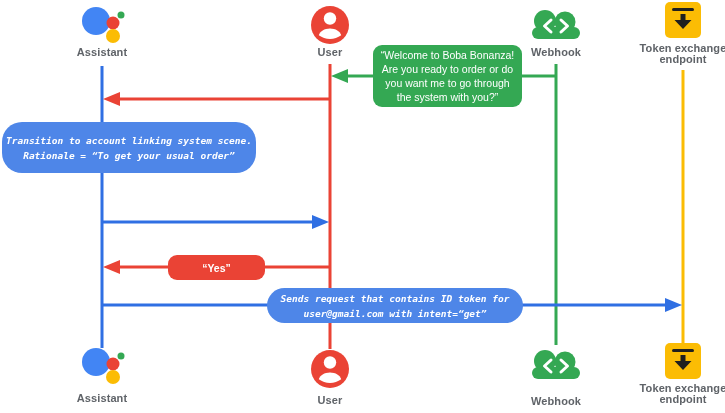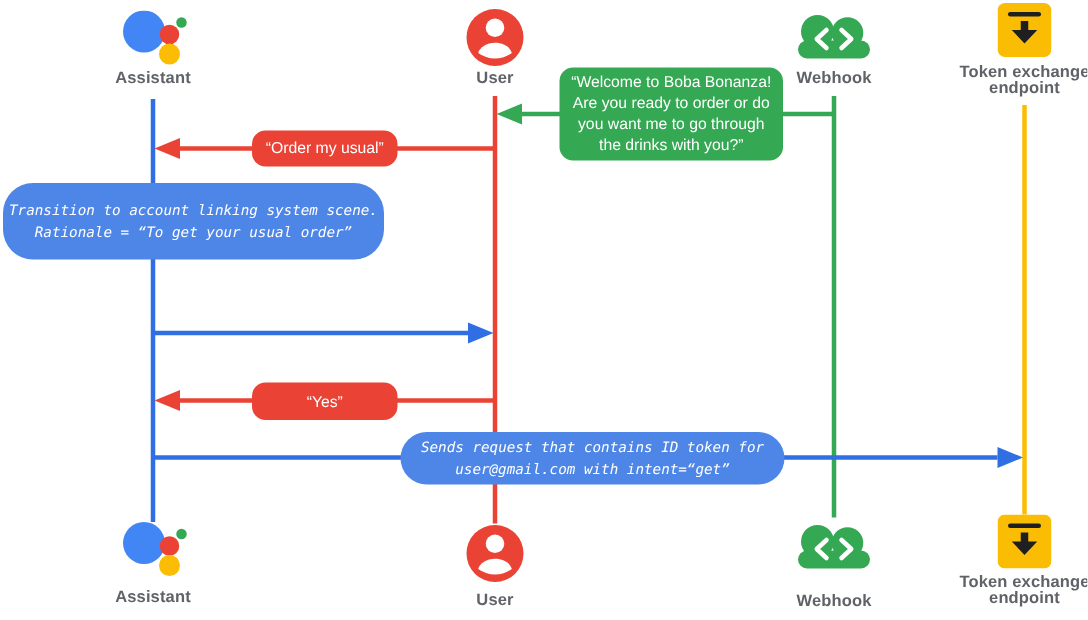--- a/index.html
+++ b/index.html
@@ -14,21 +14,21 @@
     font-size:11px; font-weight:bold; color:#5f6368;
     line-height:11px; white-space:pre-line; letter-spacing:.1px;
   }
   .bubble {
     position:absolute; z-index:2; display:flex; align-items:center; justify-content:center;
     text-align:center; color:#ffffff; white-space:pre-line; box-sizing:border-box; padding:2px 4px;
   }
   .speech { font-size:10.5px; line-height:14px; border-radius:9px; }
   .note {
     font-family:"DejaVu Sans Mono", monospace; font-style:italic;
-    font-size:9.5px; line-height:15px; border-radius:20px;
+    font-size:9.5px; line-height:15px; border-radius:20px;font-weight:bold;
   }
   .bg-green { background:#34A853; }
   .bg-red   { background:#EA4335; }
   .bg-blue  { background:#4e86e8; }
 </style>
 </head>
 <body>
 
 <div class="canvas">
 
@@ -125,26 +125,25 @@
     <rect x="0" y="0" width="36" height="36" rx="5" fill="#FBBC04"></rect>
     <rect x="7" y="6" width="22" height="3" rx="1.5" fill="#1f1f1f"></rect>
     <path d="M15.5 12 h5 v6 h6 l-8.5 9 -8.5 -9 h6 z" fill="#1f1f1f"></path>
   </svg>
   <div class="actor-label" style="left:638px; top:383px;">Token exchange
 endpoint</div>
 
   <div class="bubble speech bg-green" style="left:373px; top:45px; width:149px; height:62px;">“Welcome to Boba Bonanza!
 Are you ready to order or do
 you want me to go through
-the drinks with you?”</div>
+the system with you?”</div>
 
-  <div class="bubble speech bg-red" style="left:168px; top:87px; width:97px; height:24px;">“Order my usual”</div>
 
   <div class="bubble note bg-blue" style="left:2px; top:122px; width:254px; height:51px;">Transition to account linking system scene.
 Rationale = “To get your usual order”</div>
 
 
-  <div class="bubble speech bg-red" style="left:168px; top:255px; width:97px; height:25px;">“Yes”</div>
+  <div class="bubble speech bg-red" style="left:168px; top:255px; width:97px; height:25px;font-weight:bold;">“Yes”</div>
 
   <div class="bubble note bg-blue" style="left:267px; top:288px; width:256px; height:35px;">Sends request that contains ID token for
 user@gmail.com with intent=“get”</div>
 
 </div>
 
 </body></html>

